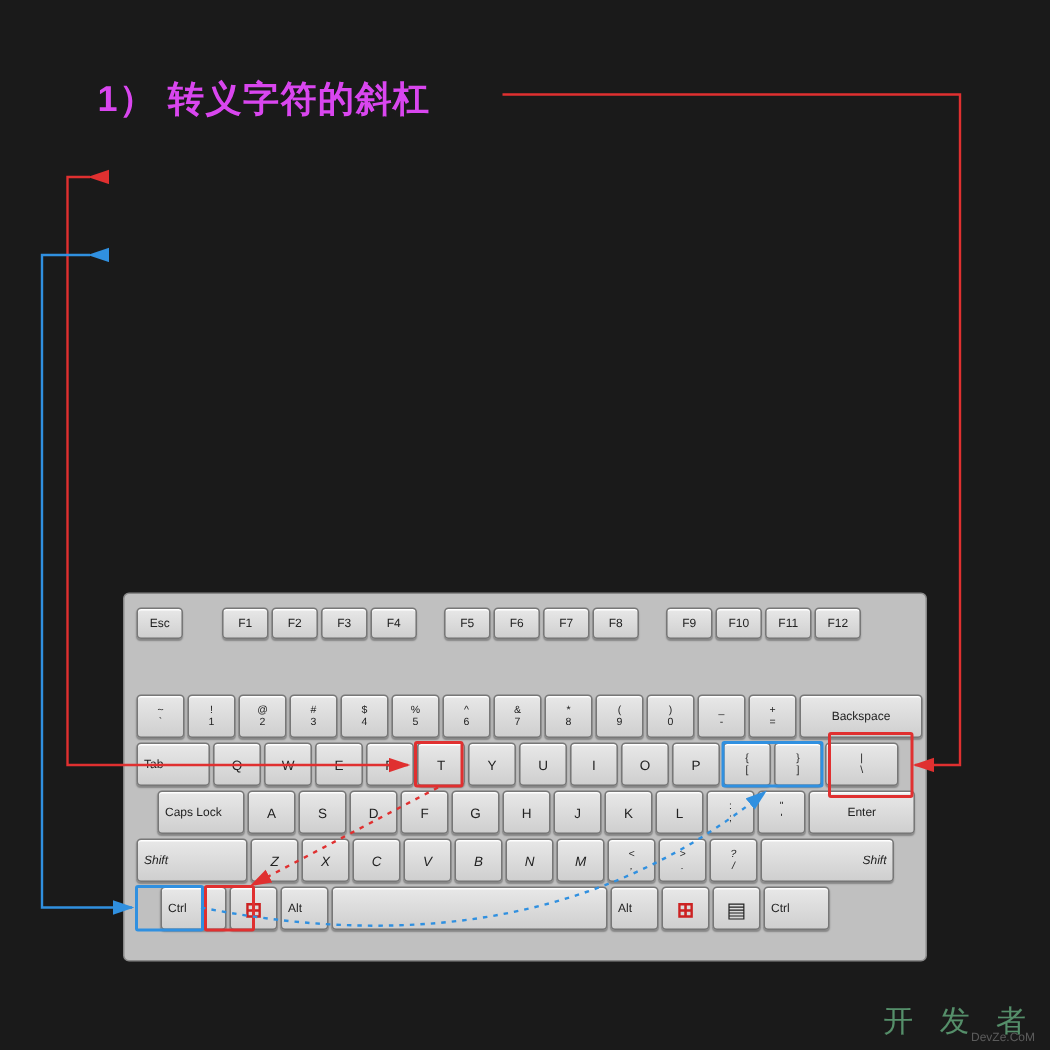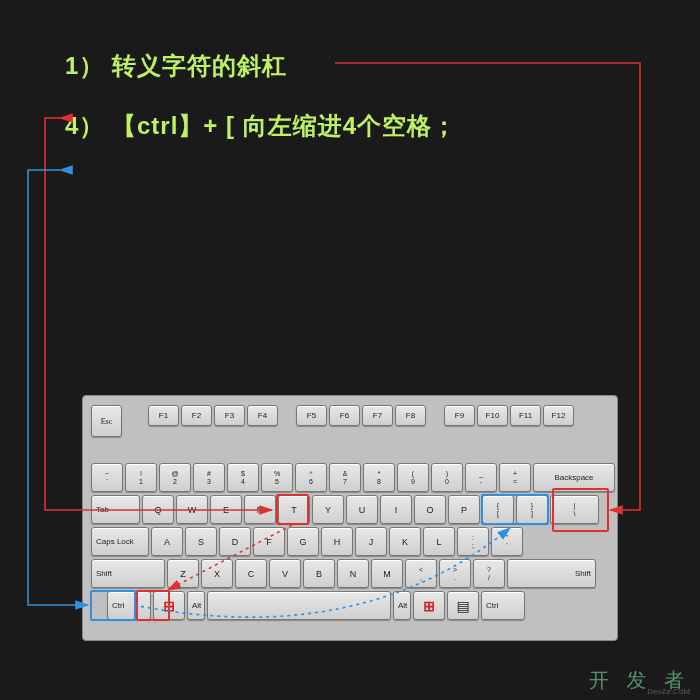--- a/index.html
+++ b/index.html
@@ -1,62 +1,61 @@
 <!DOCTYPE html>
 <html><head>
 <meta charset="utf-8">
 <style>
   * { margin:0; padding:0; box-sizing:border-box; }
   body { width:700px; height:700px; background:#1a1a1a; font-family:"Microsoft YaHei",Arial,sans-serif; position:relative; overflow:hidden; }
   .content { position:absolute; top:50px; left:65px; width:570px; }
-  .line { color:#bef264; font-size:24px; font-weight:bold; margin-bottom:28px; letter-spacing:1px; }
+  .line { color:#d946ef; font-size:24px; font-weight:bold; margin-bottom:28px; letter-spacing:1px; }
   
   .kb { position:absolute; top:395px; left:82px; width:536px; height:246px; background:#c0c0c0; border:1px solid #888; border-radius:4px; }
   .row { position:absolute; display:flex; gap:2px; }
   .row1 { top:9px; left:8px; }
   .row1 .gap { width:22px; }
   .row2 { top:67px; left:8px; }
   .row3 { top:99px; left:8px; }
   .row4 { top:131px; left:8px; }
-  .row5 { top:163px; left:8px; }
+  .row5 { top:163px; left:8px;font-style:italic; }
   .row6 { top:195px; left:24px;justify-content:center; }
   .key { background:linear-gradient(#e8e8e8,#cfcfcf); border:1px solid #777; border-radius:3px; height:29px; display:flex; align-items:center; justify-content:center; font-size:9px; color:#222; box-shadow:inset 0 1px 0 #fff, 0 1px 1px rgba(0,0,0,.3); position:relative; }
   .fkey { width:31px; height:21px; font-size:8px;text-align:right; }
-  .esc { width:31px; height:32px; font-size:8px;font-family:Liberation Serif, serif; }
+  .esc { width:31px; height:21px; font-size:8px; }
   .std { width:32px; }
   .num { width:32px; flex-direction:column; font-size:7px; line-height:8px; }
   .num span { display:block; }
   .bksp { width:82px; font-size:8px; }
   .tab { width:49px; font-size:8px; justify-content:flex-start; padding-left:4px; }
-  .caps { width:58px; font-size:8px; justify-content:flex-start; padding-left:4px; }
+  .caps { width:58px; font-size:8px; justify-content:flex-start; padding-left:4px;margin-left:14px; }
   .enter { width:71px; font-size:8px; }
   .lshift { width:74px; font-size:8px; justify-content:flex-start; padding-left:4px; }
   .rshift { width:89px; font-size:8px; justify-content:flex-end; padding-right:4px; }
   .ctrl { width:44px; font-size:8px; justify-content:flex-start; padding-left:4px; }
   .mod { width:32px; font-size:14px; }
-  .alt { width:18px; font-size:8px; justify-content:flex-start; padding-left:4px; }
+  .alt { width:32px; font-size:8px; justify-content:flex-start; padding-left:4px; }
   .space { width:184px; }
   .win { color:#c22; font-weight:bold; }
   .backslash { width:49px; }
   
   .hl { position:absolute; border:2px solid; border-radius:2px; pointer-events:none; }
   .hl-red { border-color:#e03030; }
   .hl-blue { border-color:#3090e0; }
   
   .wm { position:absolute; bottom:6px; right:10px; color:#86efac; font-size:20px; letter-spacing:6px; opacity:0.55; font-weight:300; }
   .wm2 { position:absolute; bottom:4px; right:10px; color:#aaa; font-size:8px; opacity:0.45;margin-left:24px; }
   
   .arrows { position:absolute; top:0; left:0; width:700px; height:700px; pointer-events:none; }
 </style>
 </head>
 <body>
 
 <div class="content">
   <div class="line">1） 转义字符的斜杠</div>
-  <div class="line">4） 【ctrl】+  [ 向左缩进4个空格；</div>
 </div>
 
 <div class="kb">
 
   <div class="row row1">
     <div class="key esc">Esc</div>
     <div class="gap"></div>
     <div class="key fkey">F1</div>
     <div class="key fkey">F2</div>
     <div class="key fkey">F3</div>
@@ -167,20 +166,21 @@
     <div class="key std">K</div>
     <div class="key std">L</div>
     <div class="key num">
         <span>:</span>
         <span>;</span>
       </div>
     <div class="key num">
         <span>"</span>
         <span>'</span>
       </div>
+    <div class="key enter">Enter</div>
   </div>
 
   <div class="row row5">
     <div class="key lshift">Shift</div>
     <div class="key std">Z</div>
     <div class="key std">X</div>
     <div class="key std">C</div>
     <div class="key std">V</div>
     <div class="key std">B</div>
     <div class="key std">N</div>

